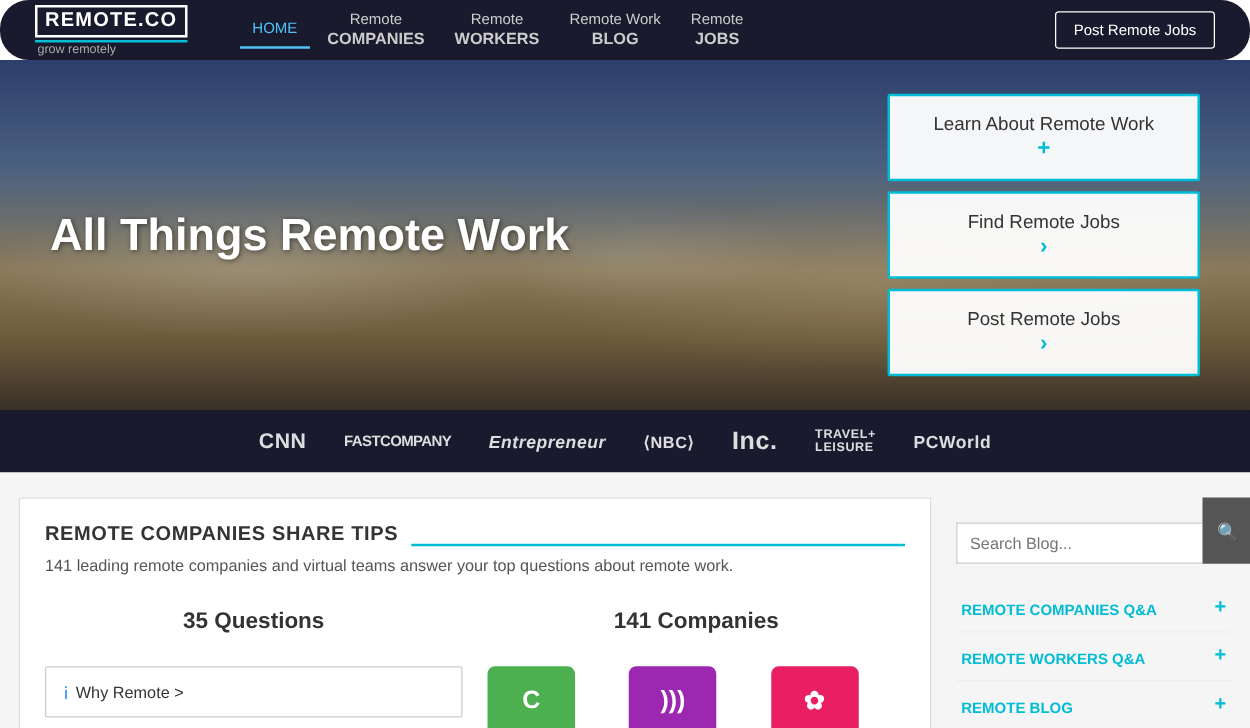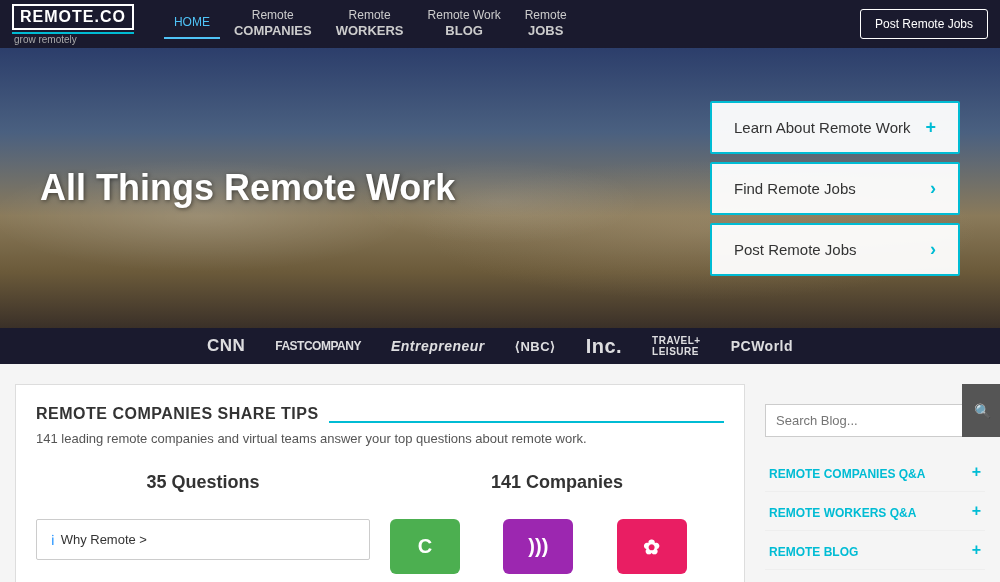--- a/index.html
+++ b/index.html
@@ -3,23 +3,24 @@
   <meta charset="utf-8">
   <style>
     * { margin: 0; padding: 0; box-sizing: border-box; }
     body { font-family: Arial, sans-serif; width: 1000px; overflow-x: hidden; background: #fff; }
 
     
     .navbar {
       background: #1a1a2e;
       display: flex;
       align-items: center;
-      padding: 0 12px;
+      padding: 0 28px;
       height: 48px;
-      gap: 10px;
+      gap: 22px;
+      border-radius: 23px;
     }
     .logo-area {
       display: flex;
       flex-direction: column;
       align-items: flex-start;
       margin-right: 20px;
     }
     .logo-text {
       color: #fff;
       font-size: 16px;
@@ -112,31 +113,32 @@
       border: 2px solid #00bcd4;
       color: #333;
       padding: 14px 22px;
       width: 250px;
       font-size: 15px;
       cursor: pointer;
       display: flex;
       align-items: center;
       justify-content: space-between;
       border-radius: 2px;
+      flex-direction: column;
     }
     .hero-btn .icon-green {
       color: #00bcd4;
       font-size: 18px;
       font-weight: bold;
     }
 
     
     .press-bar {
       background: #1a1a2e;
-      height: 36px;
+      height: 50px;
       display: flex;
       align-items: center;
       justify-content: center;
       gap: 30px;
       padding: 0 20px;
     }
     .press-logo {
       color: #fff;
       font-size: 13px;
       font-weight: bold;

